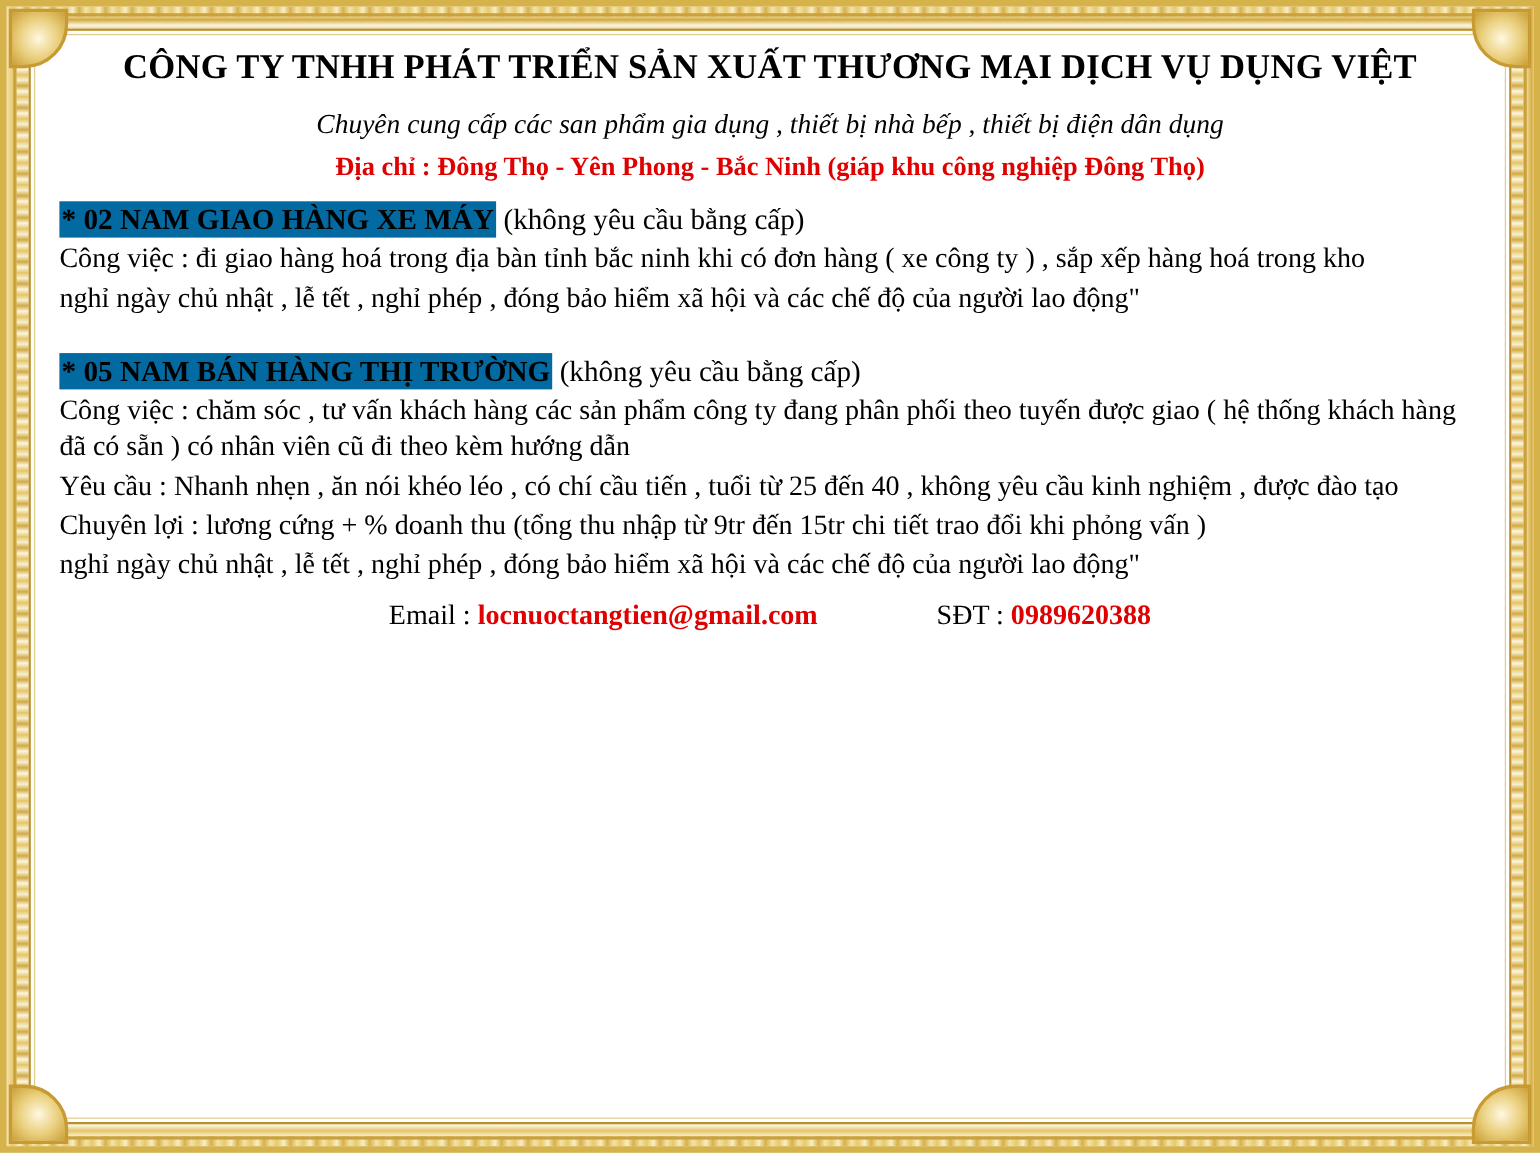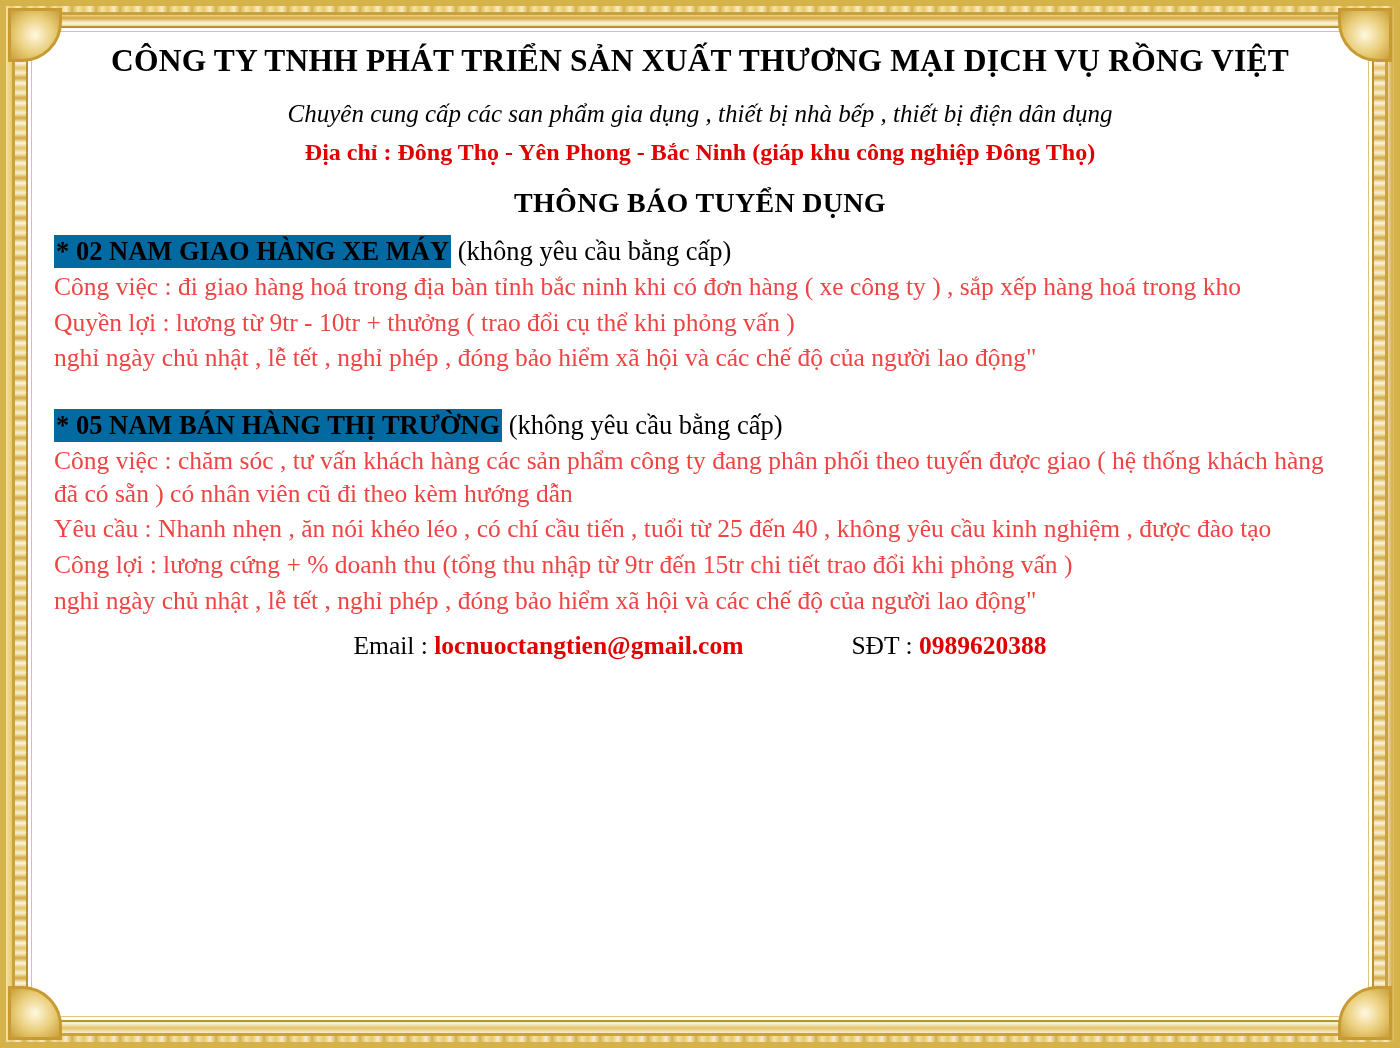--- a/index.html
+++ b/index.html
@@ -139,21 +139,21 @@
     font-weight: bold;
     padding: 1px 2px 2px 2px;
   }
   .job-heading .note {
     font-weight: normal;
     text-align: right;
   }
   .job-line {
     font-size: 25.5px;
     line-height: 1.28;
-    color: #ef4444;
+    color: #000000;
     margin-top: 3px;
   }
 
   .footer {
     margin-top: 14px;
     display: flex;
     justify-content: center;
     align-items: baseline;
     gap: 108px;
     font-size: 25.5px;
@@ -177,46 +177,44 @@
   <div class="frame-inner-line"></div>
   <div class="frame-inner-line2"></div>
 
   <div class="corner tl"></div>
   <div class="corner tr"></div>
   <div class="corner bl"></div>
   <div class="corner br"></div>
 
   <div class="content">
 
-    <div class="company-name">CÔNG TY TNHH PHÁT TRIỂN SẢN XUẤT THƯƠNG MẠI DỊCH VỤ RỒNG VIỆT</div>
+    <div class="company-name">CÔNG TY TNHH PHÁT TRIỂN SẢN XUẤT THƯƠNG MẠI DỊCH VỤ DỤNG VIỆT</div>
 
     <div class="company-slogan">Chuyên cung cấp các san phẩm gia dụng , thiết bị nhà bếp , thiết bị điện dân dụng</div>
 
     <div class="company-address">Địa chỉ :  Đông Thọ - Yên Phong - Bắc Ninh (giáp khu công nghiệp Đông Thọ)</div>
 
-    <div class="doc-title">THÔNG BÁO TUYỂN DỤNG</div>
 
     <div class="job-block">
       <div class="job-heading">
         <span class="hl">* 02 NAM GIAO HÀNG XE MÁY</span>
         <span class="note">(không yêu cầu bằng cấp)</span>
       </div>
       <div class="job-line">Công việc : đi giao hàng hoá trong địa bàn tỉnh bắc ninh khi có đơn hàng ( xe công ty ) , sắp xếp hàng hoá trong kho</div>
-      <div class="job-line">Quyền lợi : lương từ 9tr - 10tr + thưởng ( trao đổi cụ thể khi phỏng vấn )</div>
       <div class="job-line">nghỉ ngày chủ nhật , lễ tết ,  nghỉ phép , đóng bảo hiểm xã hội và các chế độ của người lao động"</div>
     </div>
 
     <div class="job-block second">
       <div class="job-heading">
         <span class="hl">* 05 NAM BÁN HÀNG THỊ TRƯỜNG</span>
         <span class="note">(không yêu cầu bằng cấp)</span>
       </div>
       <div class="job-line">Công việc : chăm sóc , tư vấn  khách hàng các sản phẩm công ty đang phân phối theo tuyến được giao ( hệ thống khách hàng đã có sẵn ) có nhân viên cũ đi theo kèm hướng dẫn</div>
       <div class="job-line">Yêu cầu : Nhanh nhẹn , ăn nói khéo léo , có chí cầu tiến , tuổi từ 25 đến 40 , không yêu cầu kinh nghiệm , được đào tạo</div>
-      <div class="job-line">Công lợi : lương cứng   +   % doanh thu (tổng thu nhập từ 9tr đến 15tr chi tiết trao đổi khi phỏng vấn )</div>
+      <div class="job-line">Chuyên lợi : lương cứng   +   % doanh thu (tổng thu nhập từ 9tr đến 15tr chi tiết trao đổi khi phỏng vấn )</div>
       <div class="job-line">nghỉ ngày chủ nhật , lễ tết ,  nghỉ phép , đóng bảo hiểm xã hội và các chế độ của người lao động"</div>
     </div>
 
     <div class="footer">
       <div class="pair">
         <span>Email :</span>
         <span class="value">locnuoctangtien@gmail.com</span>
       </div>
       <div class="pair">
         <span>SĐT :</span>

